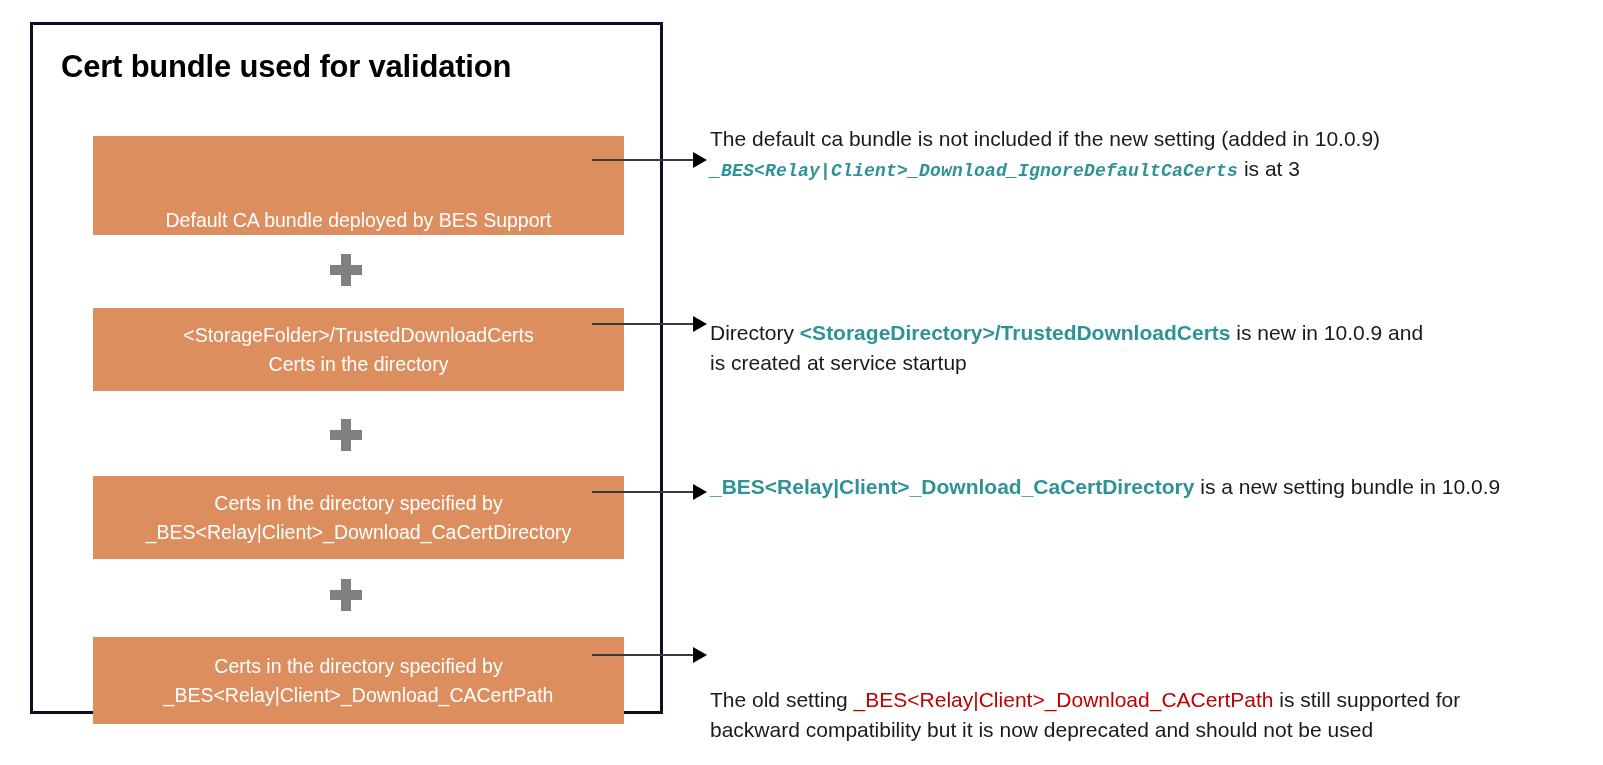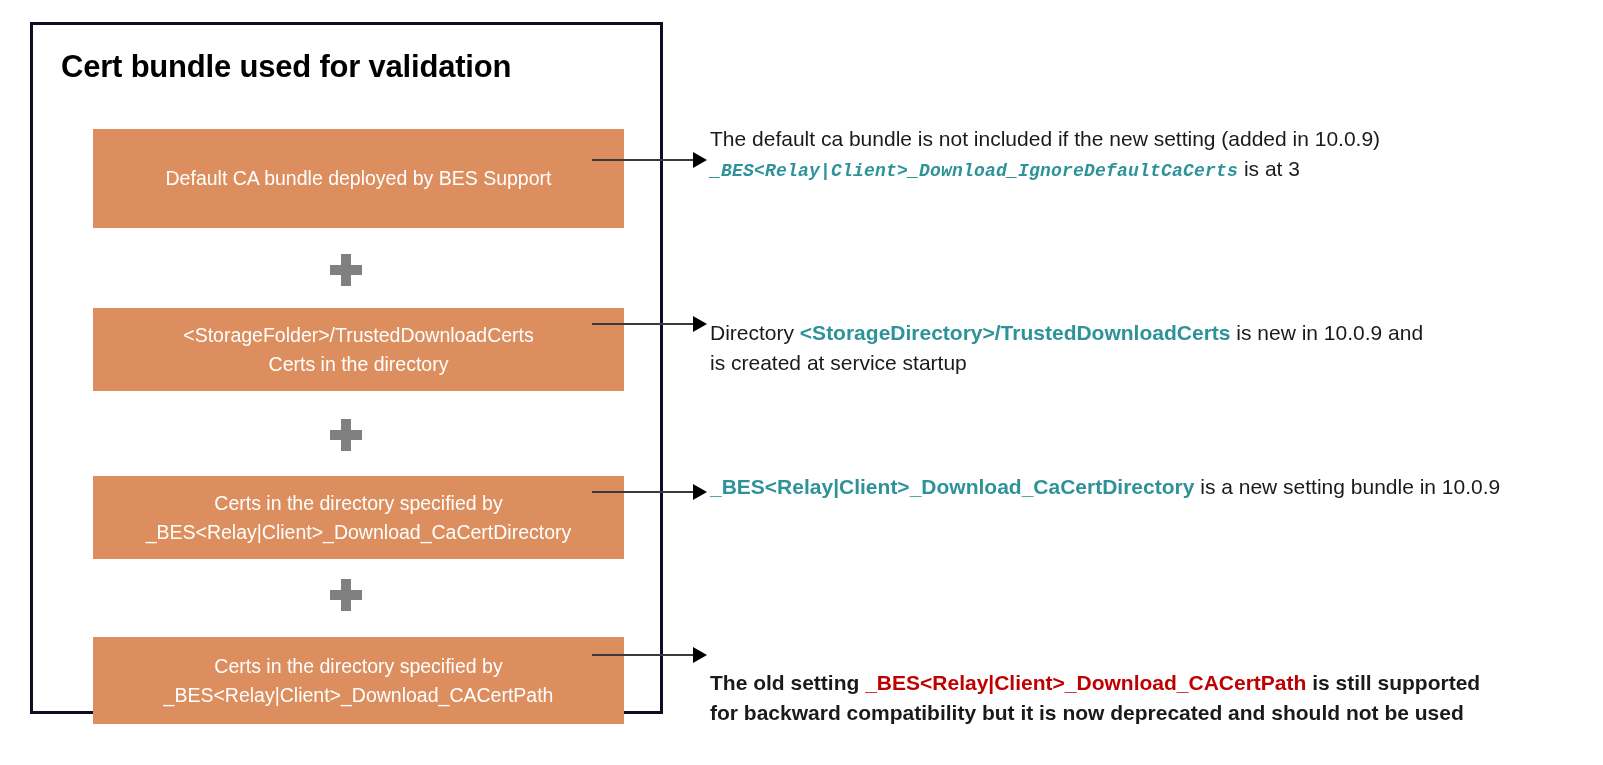--- a/index.html
+++ b/index.html
@@ -48,21 +48,21 @@
     color: #ffffff;
     display: flex;
     align-items: center;
     justify-content: center;
     text-align: center;
     font-size: 19.5px;
     line-height: 29px;
     box-sizing: border-box;
     padding: 0 8px;
   }
-  #cert-box-1 { top: 104px;  height: 99px; }
+  #cert-box-1 { top: 111px;  height: 99px; align-items: flex-end; }
   #cert-box-2 { top: 283px;  height: 83px; }
   #cert-box-3 { top: 451px;  height: 83px; }
   #cert-box-4 { top: 612px;  height: 87px; }
 
   .cert-box .line { display: block; white-space: nowrap; }
 
   
   .plus-sep {
     position: absolute;
     left: 297px;
@@ -119,21 +119,21 @@
   .note {
     position: absolute;
     left: 710px;
     font-size: 21px;
     line-height: 30px;
     color: #1a1a1a;
   }
   #note-1 { top: 124px; width: 880px; }
   #note-2 { top: 294px; width: 720px; }
   #note-3 { top: 472px; width: 895px; }
-  #note-4 { top: 644px; width: 790px; font-weight: bold; }
+  #note-4 { top: 661px; width: 790px; }
 
   .note .row { display: block; white-space: nowrap; }
   #note-2 .row, #note-4 .row { white-space: normal; margin-top: 24px; }
 
   .code-teal {
     color: #2e9299;
     font-family: "Liberation Mono", "DejaVu Sans Mono", monospace;
     font-weight: bold;
     font-style: italic;
     font-size: 18px;

